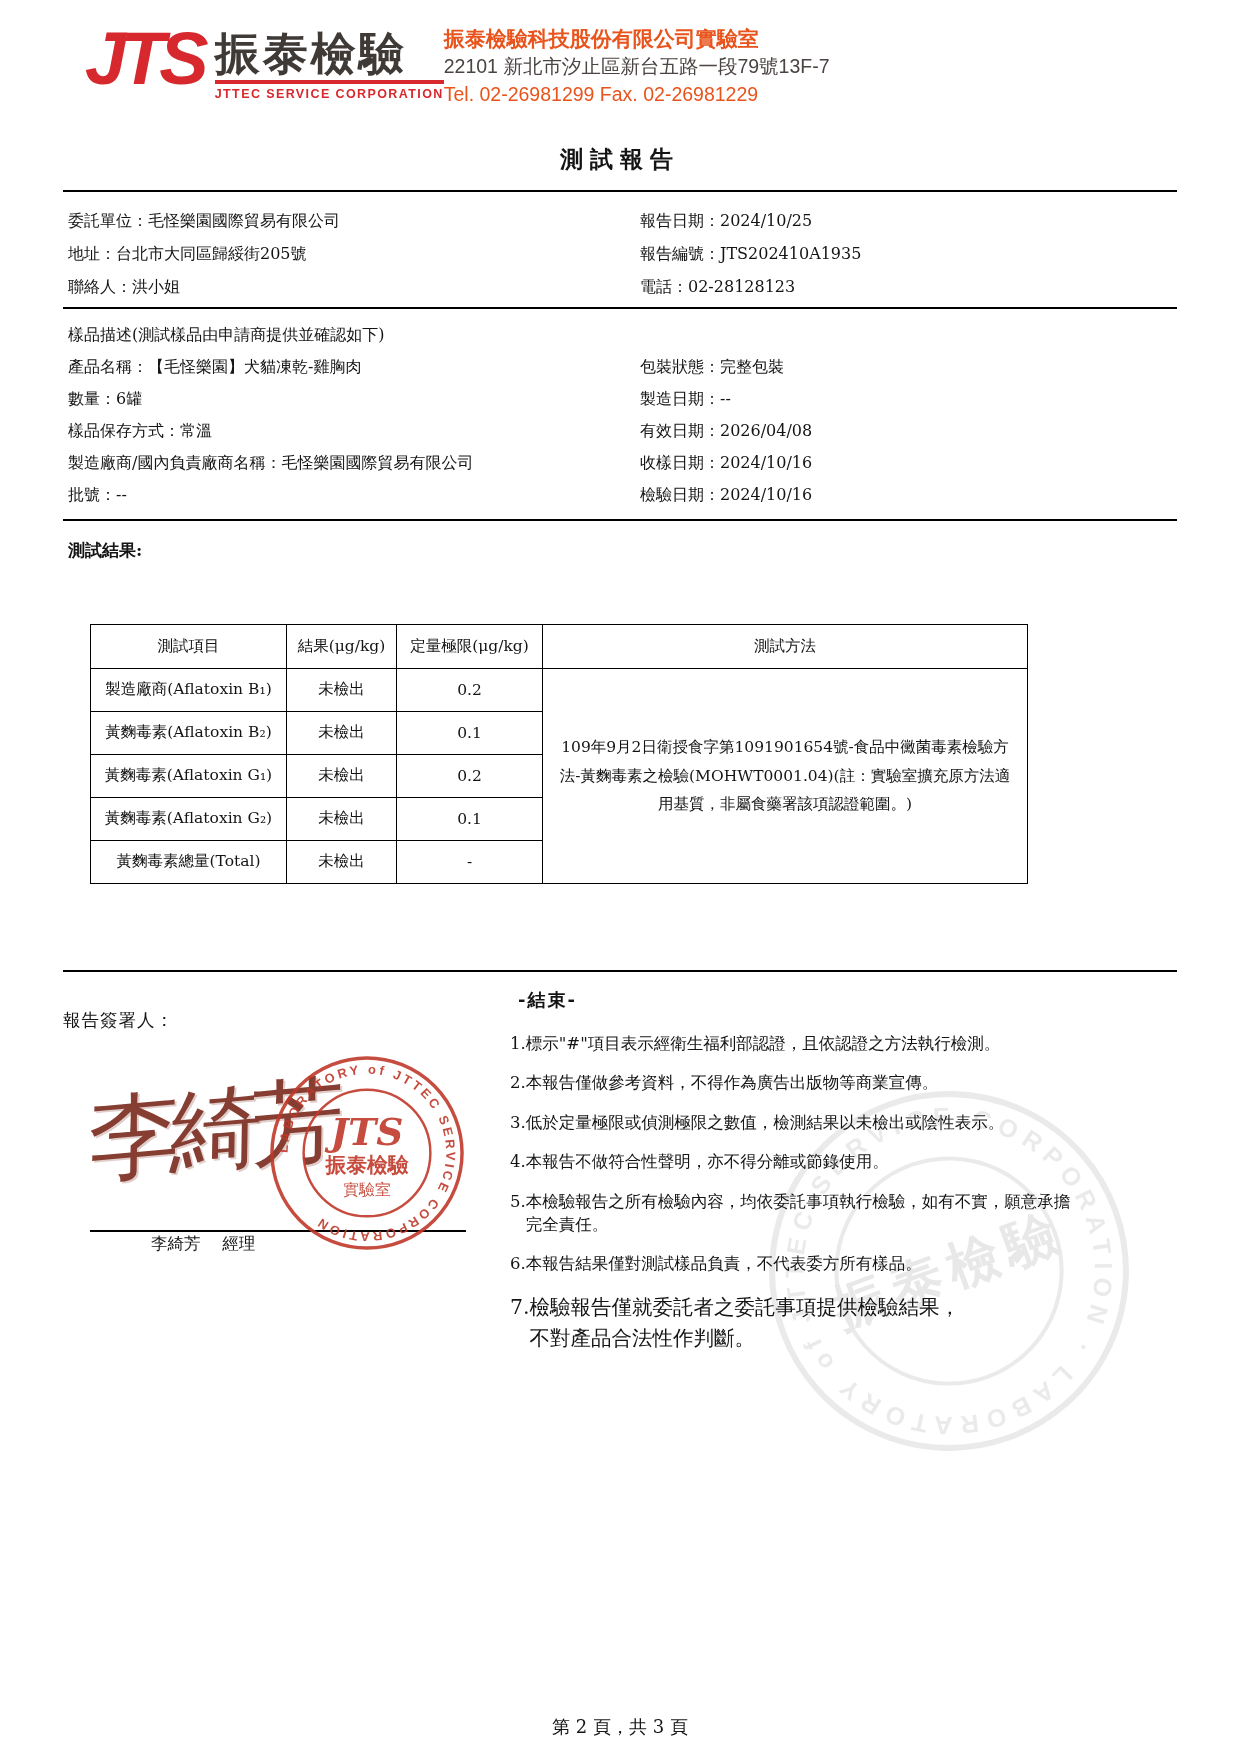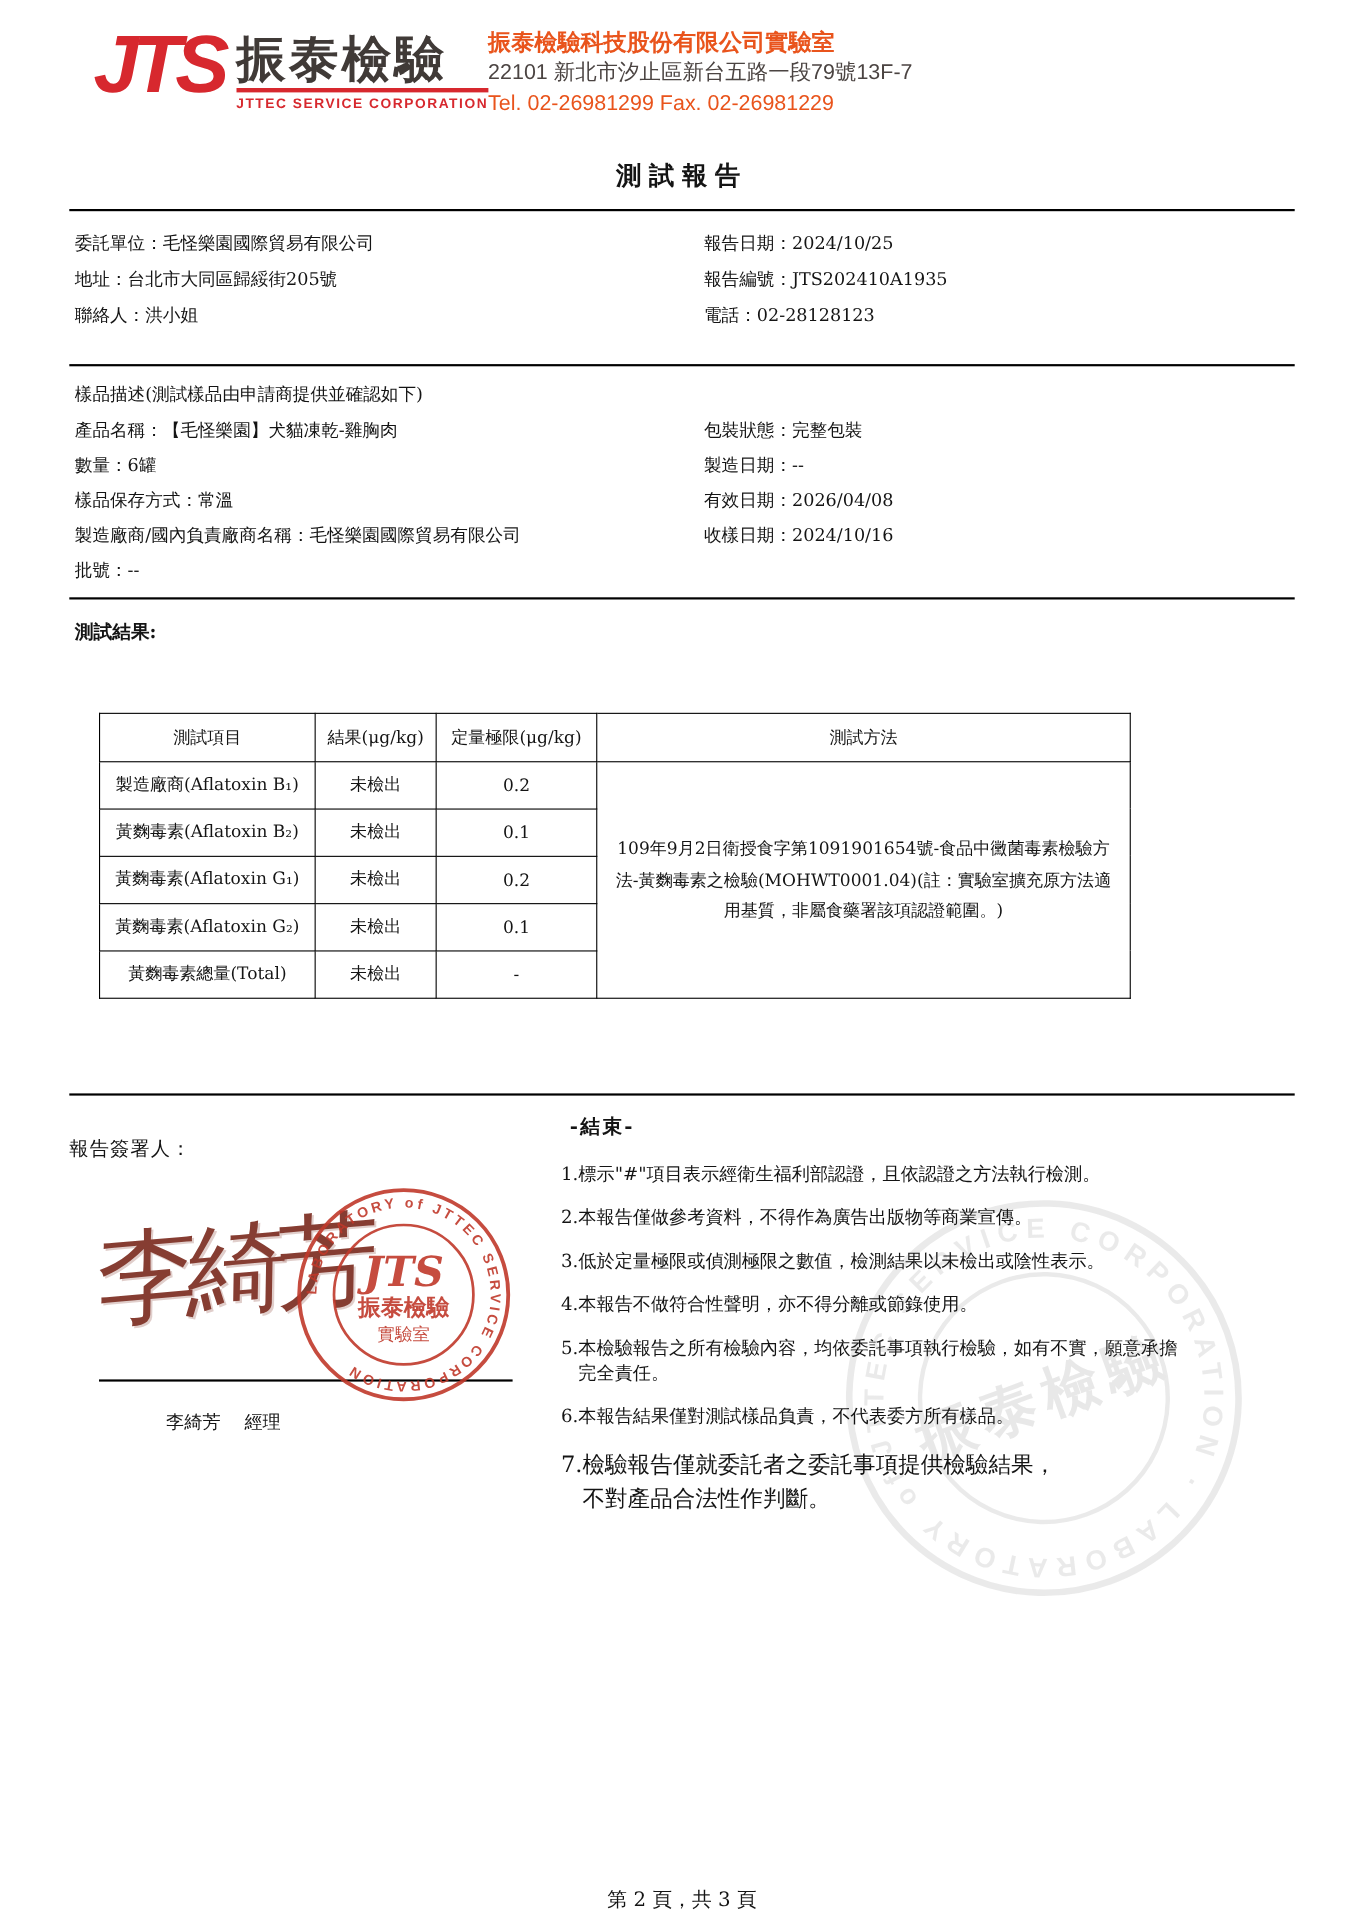--- a/index.html
+++ b/index.html
@@ -20,21 +20,21 @@
   .company-name { font-size:21px; font-weight:bold; color:#E9541C; line-height:1.35; }
   .company-addr { font-size:19.5px; color:#4B4442; line-height:1.4; }
   .company-tel  { font-size:19.5px; color:#E9541C; line-height:1.4; }
 
   
   .title { text-align:center; font-size:23px; font-weight:bold; letter-spacing:7px; margin-top:36px; }
   .rule { border-top:2.5px solid #000; }
   .rule-1 { margin-top:15px; }
 
   
-  .info-section { padding:12px 0 28px 5px; }
+  .info-section { padding:12px 0 4px 5px; }
   .sample-section { padding:10px 0 8px 5px; }
   .row { display:flex; line-height:33px; font-size:16px; }
   .sample-section .row, .sample-heading { line-height:32px; font-size:16px; }
   .col-left { width:572px; }
   .col-right { flex:1; }
 
   
   .results-heading { margin:18px 0 0 5px; font-size:17px; font-weight:bold; }
   .results-table { border-collapse:collapse; table-layout:fixed; width:938px; margin:62px 0 0 27px; border:1.5px solid #000; }
   .results-table th, .results-table td { border:1px solid #000; text-align:center; font-size:15.5px; font-weight:normal; padding:0 4px; }
@@ -48,21 +48,21 @@
   
   .bottom { display:flex; margin-top:14px; }
   .sign-col { width:400px; position:relative; }
   .sign-company { margin-top:36px; font-size:17.5px; letter-spacing:1px; }
   .signer-label { margin-top:22px; font-size:17.5px; letter-spacing:1px; }
   .seal-area { position:relative; height:245px; margin-top:2px; }
   .sig-line { position:absolute; left:27px; top:196px; width:376px; border-top:2.2px solid #000; z-index:1; }
   .sig-text { position:absolute; left:25px; top:50px; z-index:2; font-size:92px; color:#7C2D21; letter-spacing:-10px; line-height:1;
               transform:rotate(-5deg) skewX(-6deg); opacity:.92; text-shadow:2px 2px 0 rgba(124,45,33,.25); white-space:nowrap; }
   .stamp { position:absolute; left:205px; top:20px; width:198px; height:198px; z-index:3; opacity:.9; }
-  .sig-names { position:absolute; left:88px; top:224px; font-size:16.5px; z-index:4; }
+  .sig-names { position:absolute; left:88px; top:199px; font-size:16.5px; z-index:4; }
 
   .notes-col { flex:1; padding-left:47px; }
   .end-mark { font-size:18px; font-weight:bold; letter-spacing:2px; margin:2px 0 0 8px; }
   .notes { margin-top:20px; width:600px; }
   .note { display:flex; font-size:16.5px; line-height:1.42; margin-bottom:16px; }
   .note-num { flex:none; }
   .note-text { flex:1; max-width:548px; }
   .note-large { font-size:20.5px; line-height:1.5; margin-top:4px; }
   .note-large .note-text { max-width:444px; }
 
@@ -139,20 +139,21 @@
       <div class="row">
         <div class="col-left">樣品保存方式：常溫</div>
         <div class="col-right">有效日期：2026/04/08</div>
       </div>
       <div class="row">
         <div class="col-left">製造廠商/國內負責廠商名稱：毛怪樂園國際貿易有限公司</div>
         <div class="col-right">收樣日期：2024/10/16</div>
       </div>
       <div class="row">
         <div class="col-left">批號：--</div>
+        <div class="col-right">檢驗日期：2024/10/16</div>
       </div>
     </section>
 
     <div class="rule"></div>
 
     <div class="results-heading">測試結果:</div>
 
     <table class="results-table">
       <colgroup>
           <col style="width:196px">

